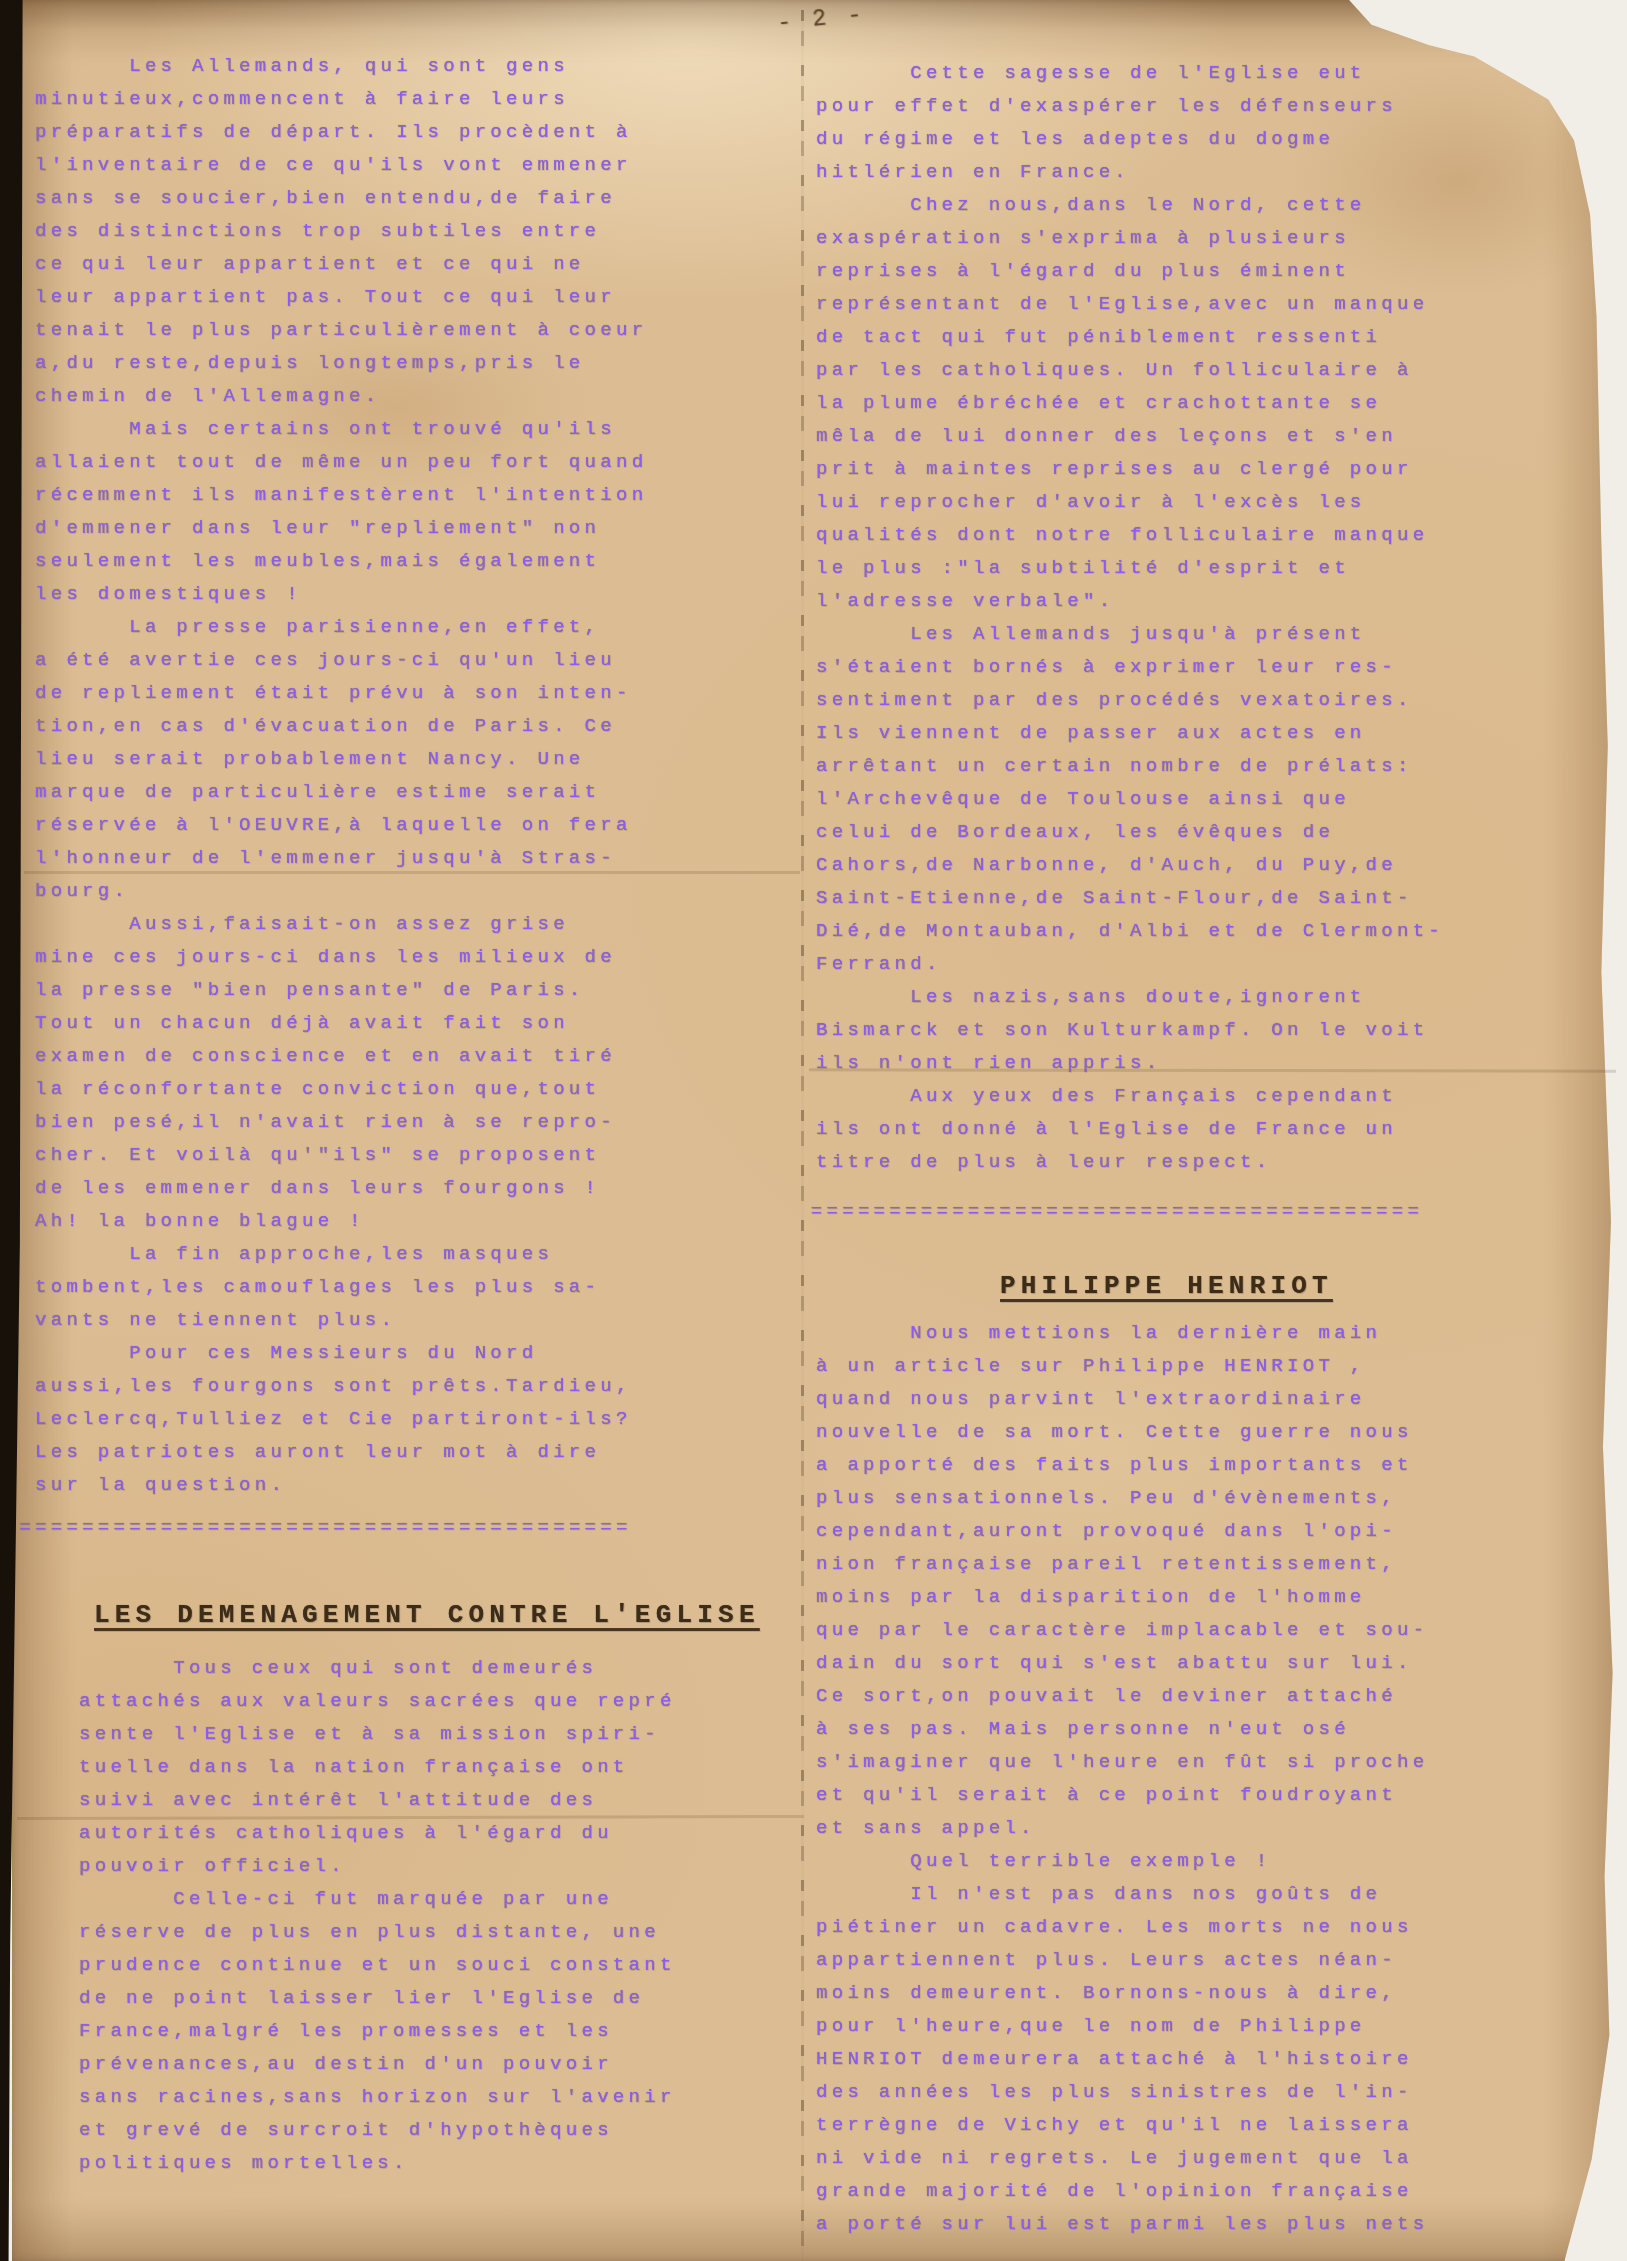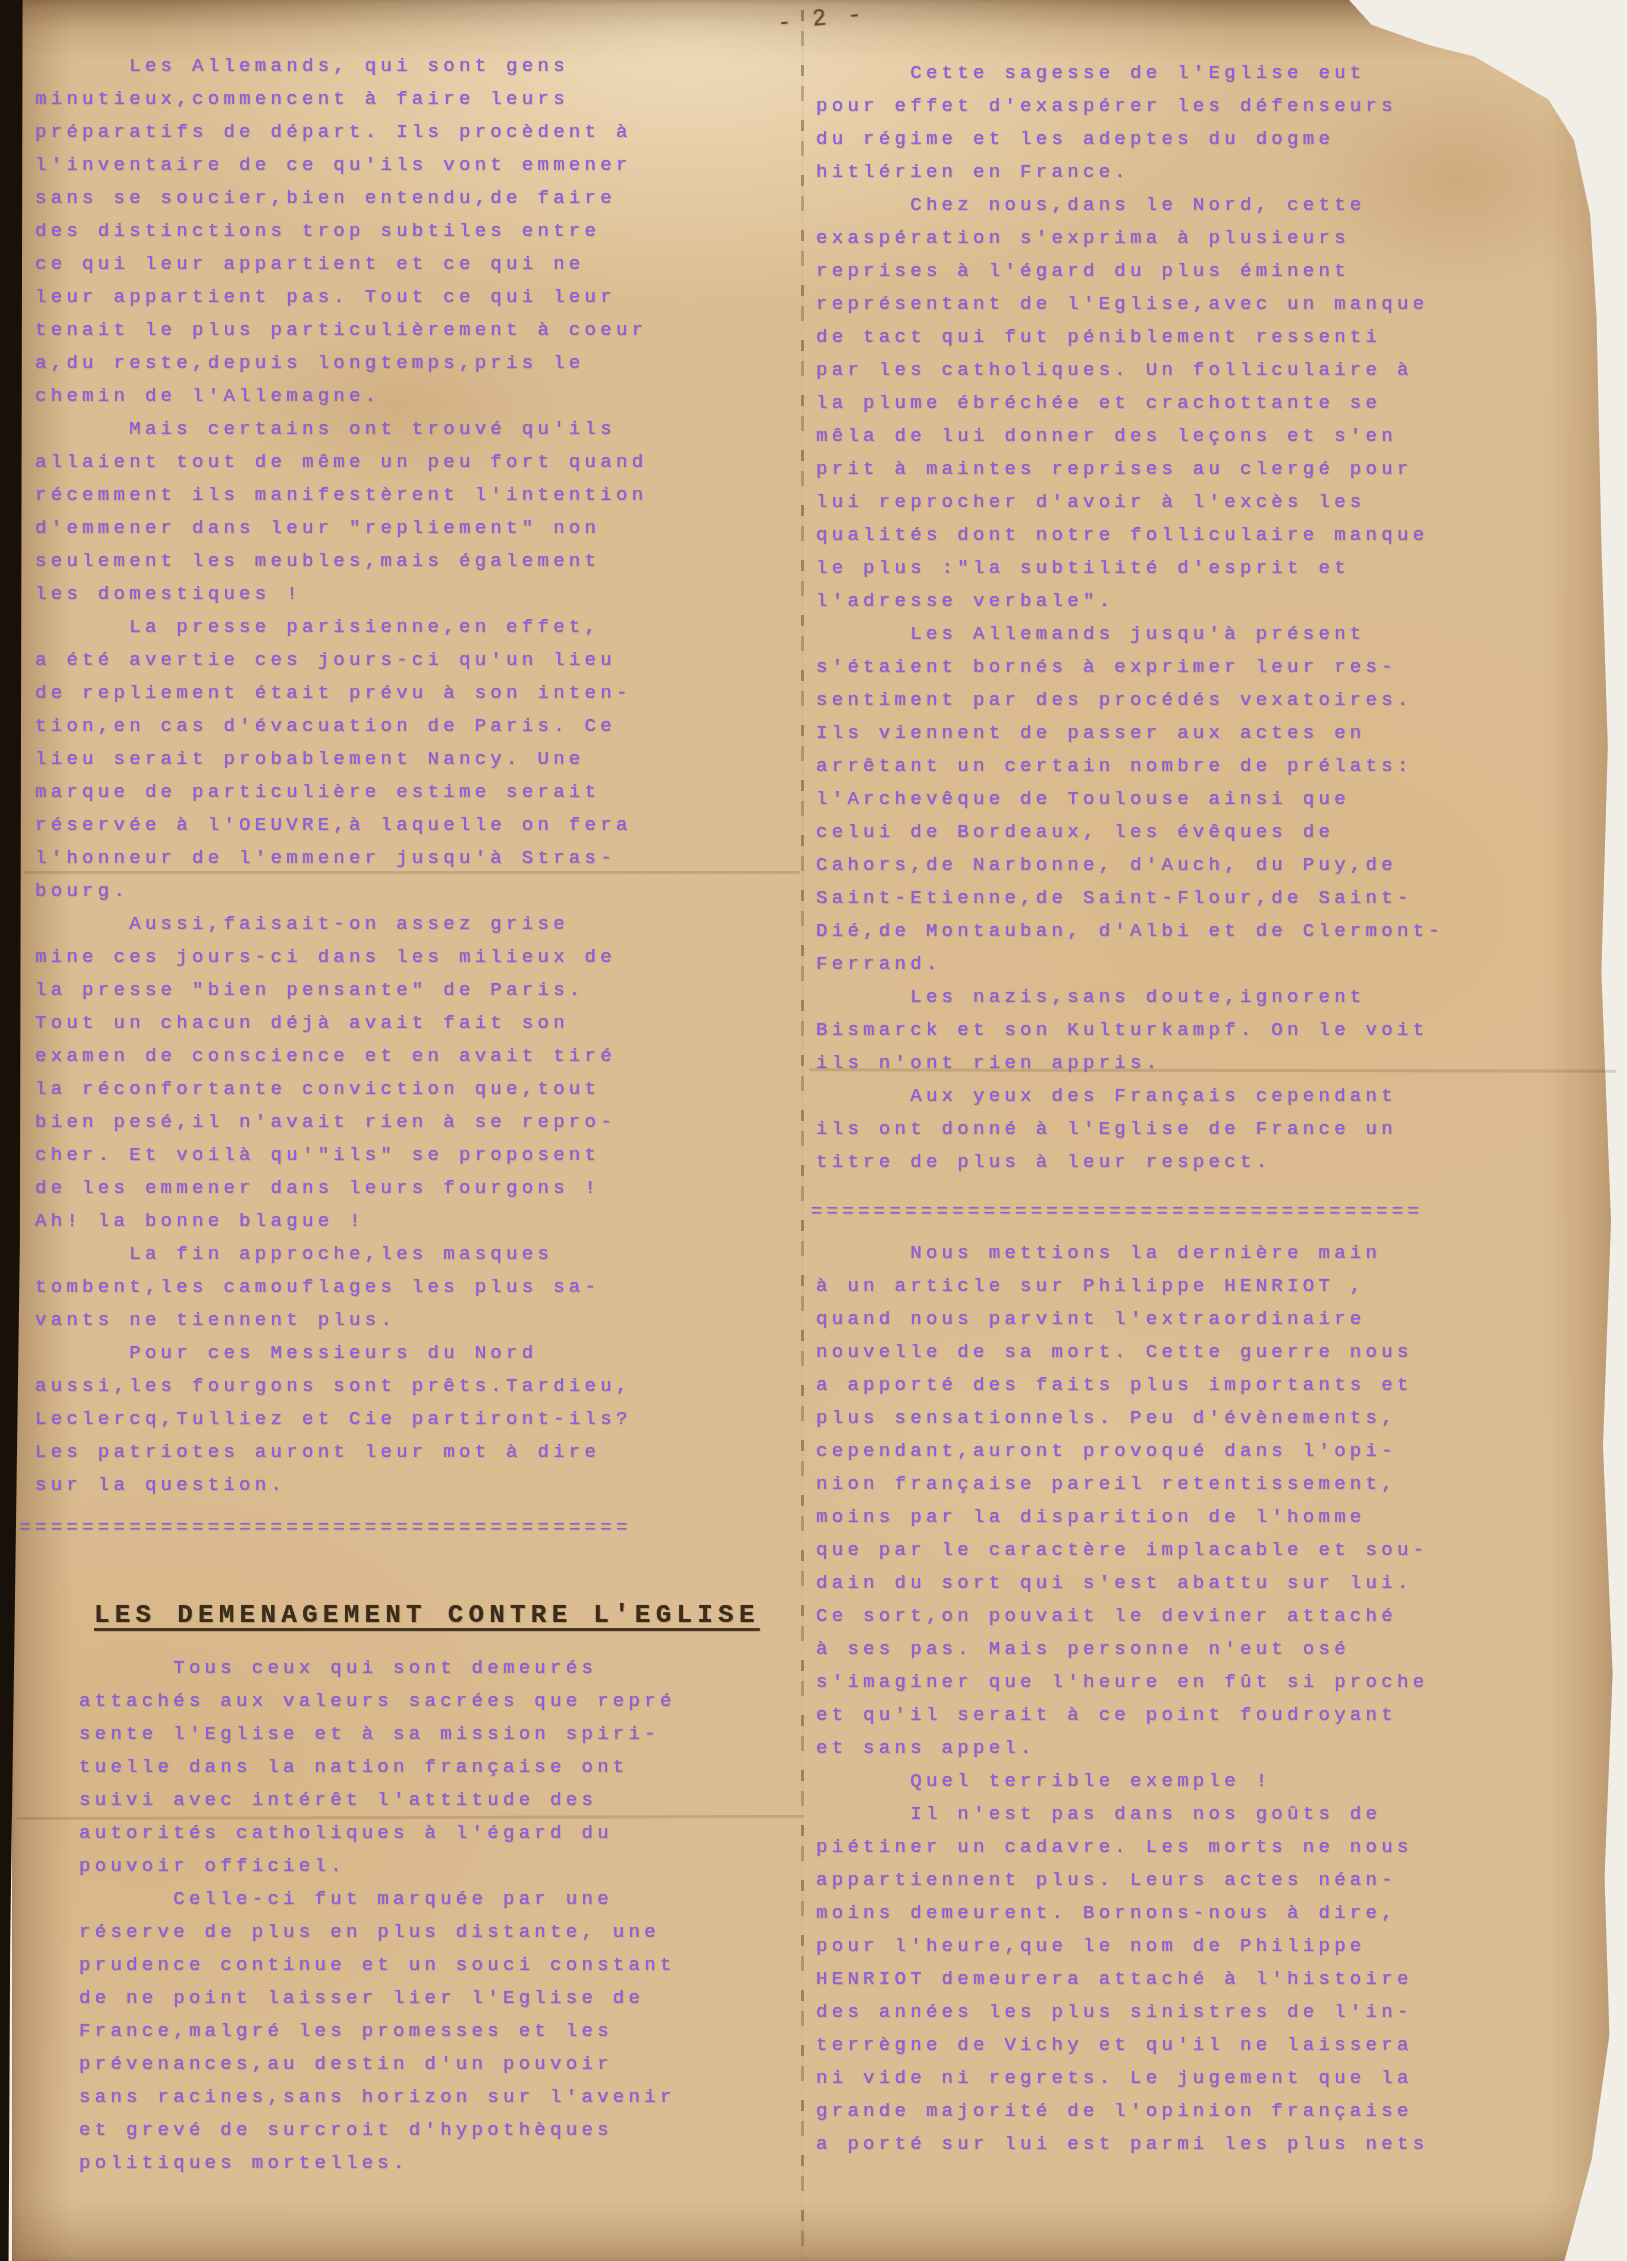--- a/index.html
+++ b/index.html
@@ -77,21 +77,21 @@
   .t1{ margin:0 0 40px 209px; }
   .t2{ margin:56px 0 0 59px; }
   .t3{ margin:43px 0 0 184px; }
 
   .sep{ white-space:pre; overflow:hidden; }
   .sep.left-sep { margin:8.7px 0 0 -15.7px; }
   .sep.right-sep{ margin:15.7px 0 0 -5.2px; }
 
   .body-block{ margin:0; }
   .mt26{ margin-top:22.6px;margin-left:44px; }
-  .mt20{ margin-top:9px; }
+  .mt20{ margin-top:16px; }
 
   
   .page-mark{
     position:absolute; left:777px; top:1.7px;
     font-size:23.5px; letter-spacing:3.5px; color:rgba(84,58,30,0.78);
     transform:rotate(-6deg); filter:blur(0.5px); white-space:pre;
   }
 </style>
 </head>
 <body>
@@ -200,20 +200,21 @@
 Saint-Etienne,de Saint-Flour,de Saint-
 Dié,de Montauban, d'Albi et de Clermont-
 Ferrand.
       Les nazis,sans doute,ignorent
 Bismarck et son Kulturkampf. On le voit
 ils n'ont rien appris.
       Aux yeux des Français cependant
 ils ont donné à l'Eglise de France un
 titre de plus à leur respect.</div>
     <div class="typed sep right-sep">=======================================</div>
+    <div class="art-title t3">PHILIPPE HENRIOT</div>
     <div class="typed body-block mt20">      Nous mettions la dernière main
 à un article sur Philippe HENRIOT ,
 quand nous parvint l'extraordinaire
 nouvelle de sa mort. Cette guerre nous
 a apporté des faits plus importants et
 plus sensationnels. Peu d'évènements,
 cependant,auront provoqué dans l'opi-
 nion française pareil retentissement,
 moins par la disparition de l'homme
 que par le caractère implacable et sou-

